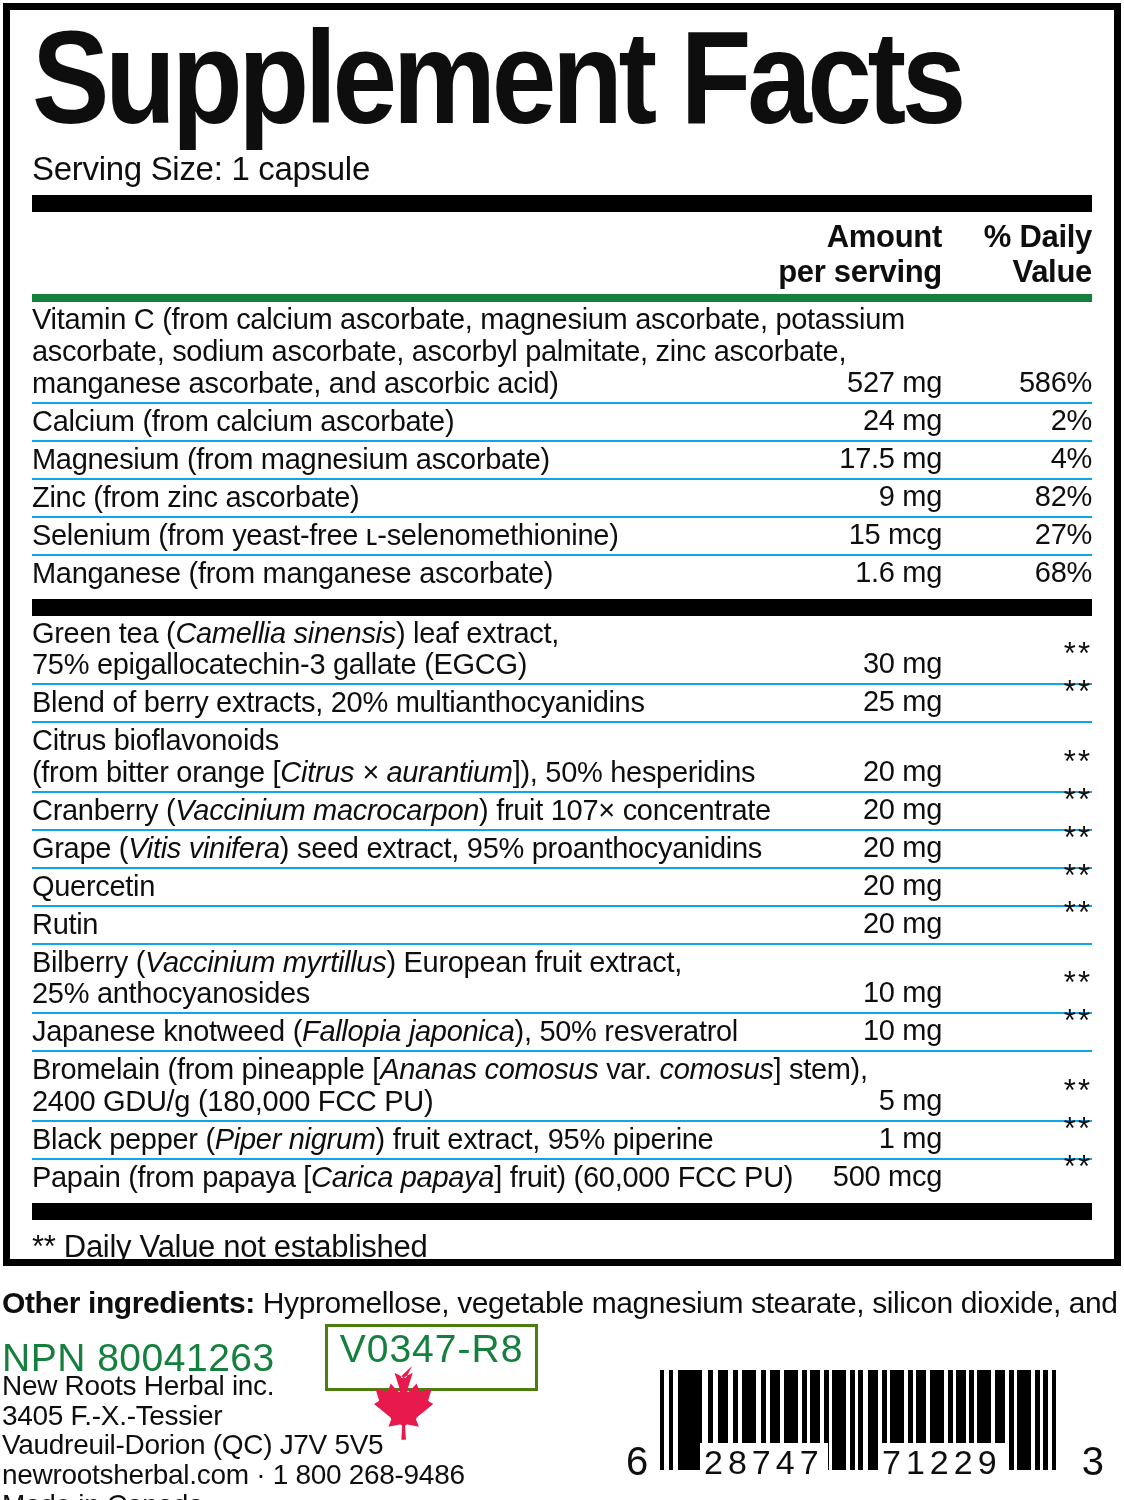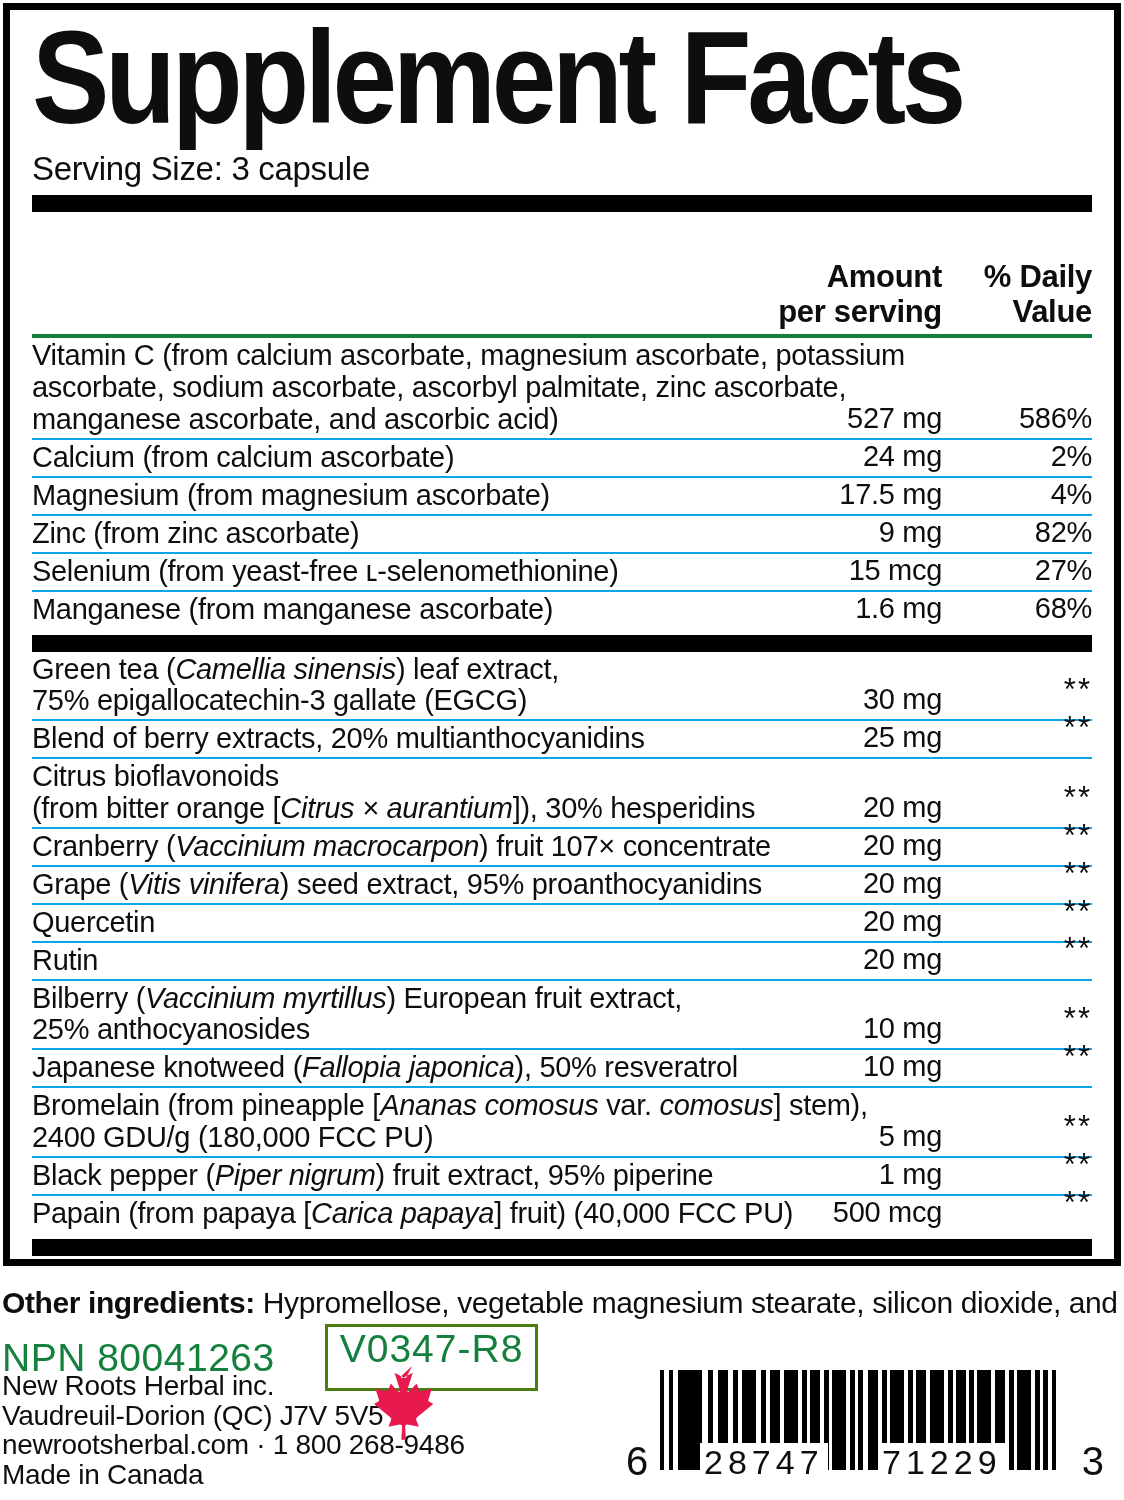--- a/index.html
+++ b/index.html
@@ -5,22 +5,22 @@
   html,body{margin:0;padding:0;background:#fff;}
   .page{position:relative;width:1124px;height:1500px;overflow:hidden;background:#ffffff;
         color:#0e0e0e;font-family:"Liberation Sans","DejaVu Sans",sans-serif;}
   
   .facts{position:absolute;left:3px;top:3px;width:1118px;height:1263px;border:7px solid #000;
          box-sizing:border-box;padding:0 22px;background:#fff;overflow:hidden;}
   .title{font-weight:bold;font-size:132px;line-height:1;letter-spacing:-5px;white-space:nowrap;
          display:inline-block;transform:scaleX(.88);transform-origin:0 0;margin-top:2px;}
   .serving{font-size:33px;margin-top:6px;letter-spacing:-0.3px;}
   .thickbar{height:17px;background:#000;margin:7px 0 0;}
-  .cols{display:flex;border-bottom:4px solid #15803d;padding:8px 0 5px;font-weight:bold;
-        font-size:31px;line-height:1.12;letter-spacing:-0.3px;margin-top:40px;}
+  .cols{display:flex;border-bottom:8px solid #15803d;padding:8px 0 5px;font-weight:bold;
+        font-size:31px;line-height:1.12;letter-spacing:-0.3px;}
   .cols .spacer{flex:1;}
   .colh{text-align:right;white-space:pre-line;}
   .colh.amount{width:220px;}
   .colh.dv{width:150px;}
   
   .row{position:relative;border-bottom:2px solid #0ea5e9;padding:2px 0 2px;font-size:29px;
        line-height:1.1;letter-spacing:-0.3px;}
   .rows-wrap .row:last-child{border-bottom:none;}
   .nm .ln{white-space:nowrap;}
   em{font-style:italic;}
@@ -47,21 +47,21 @@
   .bc-left{left:-34px;}
   .bc-right{right:-42px;}
 </style>
 </head>
 <body>
 
 <div class="page">
 
   <div class="facts">
     <div class="title">Supplement Facts</div>
-    <div class="serving">Serving Size: 3 capsule</div>
+    <div class="serving">Serving Size: 1 capsule</div>
     <div class="thickbar"></div>
 
     <div class="cols">
       <div class="spacer"></div>
       <div class="colh amount"><span>Amount</span><br><span>per serving</span></div>
       <div class="colh dv"><span>% Daily</span><br><span>Value</span></div>
     </div>
 
     <div class="rows-wrap">
         <div class="row">
@@ -122,21 +122,21 @@
         <div class="row">
           <div class="nm">
             <div class="ln"><span>Blend of berry extracts, 20% multianthocyanidins</span></div>
           </div>
           <div class="amt">25 mg</div>
           <div class="dvv star">**</div>
         </div>
         <div class="row">
           <div class="nm">
             <div class="ln"><span>Citrus bioflavonoids</span></div>
-            <div class="ln"><span>(from bitter orange [</span><em>Citrus × aurantium</em><span>]), 30% hesperidins</span></div>
+            <div class="ln"><span>(from bitter orange [</span><em>Citrus × aurantium</em><span>]), 50% hesperidins</span></div>
           </div>
           <div class="amt">20 mg</div>
           <div class="dvv star">**</div>
         </div>
         <div class="row">
           <div class="nm">
             <div class="ln"><span>Cranberry (</span><em>Vaccinium macrocarpon</em><span>) fruit 107× concentrate</span></div>
           </div>
           <div class="amt">20 mg</div>
           <div class="dvv star">**</div>
@@ -187,40 +187,41 @@
         </div>
         <div class="row">
           <div class="nm">
             <div class="ln"><span>Black pepper (</span><em>Piper nigrum</em><span>) fruit extract, 95% piperine</span></div>
           </div>
           <div class="amt">1 mg</div>
           <div class="dvv star">**</div>
         </div>
         <div class="row">
           <div class="nm">
-            <div class="ln"><span>Papain (from papaya [</span><em>Carica papaya</em><span>] fruit) (40,000 FCC PU)</span></div>
+            <div class="ln"><span>Papain (from papaya [</span><em>Carica papaya</em><span>] fruit) (60,000 FCC PU)</span></div>
           </div>
           <div class="amt">500 mcg</div>
           <div class="dvv star">**</div>
         </div>
       </div>
     <div class="thickbar"></div>
 
     <div class="footnote">** Daily Value not established</div>
   </div>
 
   <div class="other"><span class="lbl">Other ingredients:</span><span> Hypromellose, vegetable magnesium stearate, silicon dioxide, and purified water.</span></div>
 
   <div class="npn-row">
     <span>NPN 80041263</span>
     <span class="version-box">V0347-R8</span>
   </div>
 
   <div class="addr">
     <div>New Roots Herbal inc.</div>
+    <div>3405 F.-X.-Tessier</div>
     <div>Vaudreuil-Dorion (QC) J7V 5V5</div>
     <div>newrootsherbal.com · 1 800 268-9486</div>
     <div>Made in Canada</div>
   </div>
 
   <svg class="leaf" viewBox="0 0 100 100">
     <path d="M50 0l-7 14c-1 2-2 2-4 1l-12-6 7 22c1 3-1 4-3 2l-9-10-3 8c-1 2-2 2-4 2l-13-3 4 13c1 2 1 3-1 4l-5 3 21 17c2 2 2 3 1 5l-3 8 15-3c2 0 3 1 3 3l-1 17h6l-1-17c0-2 1-3 3-3l15 3-3-8c-1-2-1-3 1-5l21-17-5-3c-2-1-2-2-1-4l4-13-13 3c-2 0-3 0-4-2l-3-8-9 10c-2 2-4 1-3-2l7-22-12 6c-2 1-3 1-4-1z" fill="#e8194d"></path>
   </svg>
 
   <div class="barcode">

